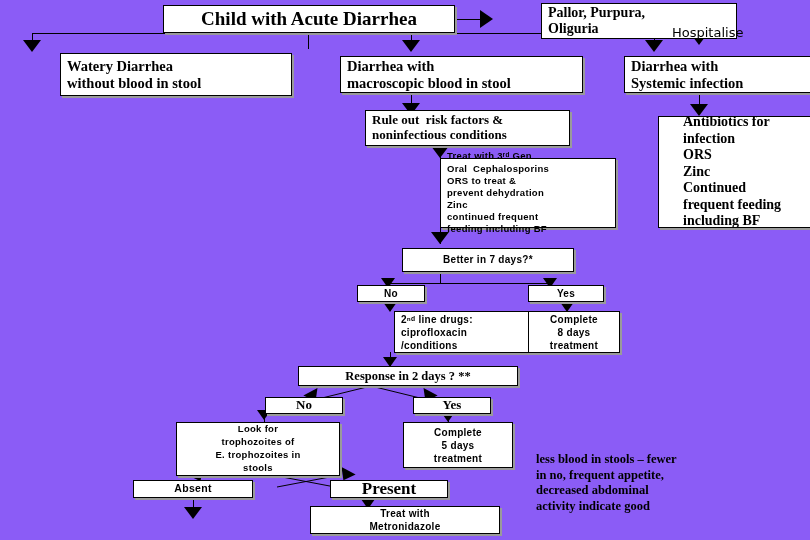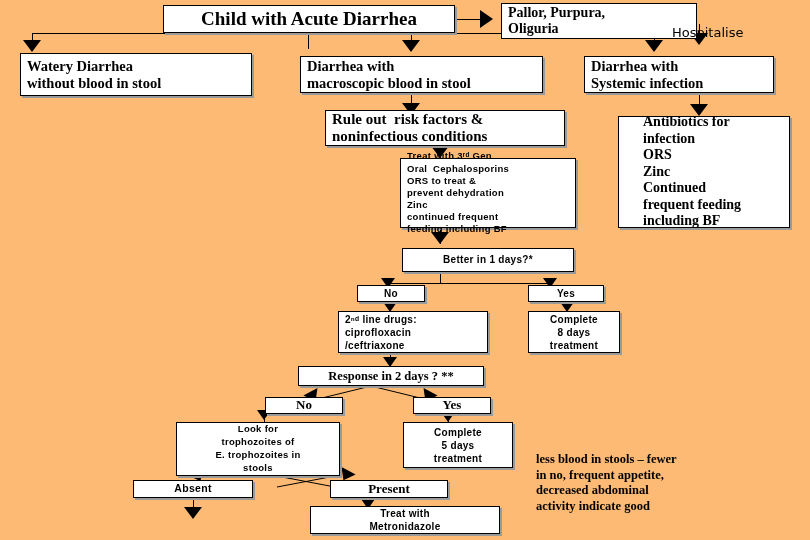--- a/index.html
+++ b/index.html
@@ -4,21 +4,21 @@
 <style>
   html, body {
     margin: 0;
     padding: 0;
     background: #ffffff;
   }
   #canvas {
     position: relative;
     width: 810px;
     height: 540px;
-    background: #fdba74;
+    background: #8b5cf6;
     overflow: hidden;
     font-family: "Liberation Serif", serif;
   }
   .node {
     position: absolute;
     box-sizing: border-box;
     background: #ffffff;
     border: 1px solid #000000;
     color: #000000;
     display: flex;
@@ -35,21 +35,21 @@
   }
   
   .sans-b {
     font-family: Liberation Sans, sans-serif;
     font-weight: bold;
     letter-spacing: 0.3px;
   }
   .shadow {
     box-shadow: 2px 2px 0 0 #9a9a9a;
   }
-  .left { align-items: flex-start; padding-left: 6px; }
+  .left { align-items: flex-start; padding-left: 6px; margin-left: 40px; }
   .center { align-items: center; text-align: center; }
 
   
   .ln-h, .ln-v {
     position: absolute;
     background: #000000;
   }
   .ln-h { height: 1px; }
   .ln-v { width: 1px; }
 
@@ -199,21 +199,21 @@
   <div class="node left serif-b shadow" style="left:300px; top:56px; width:243px; height:37px; font-size:14.5px;">
     <span class="ln">Diarrhea with</span>
     <span class="ln">macroscopic blood in stool</span>
   </div>
 
   <div class="node left serif-b shadow" style="left:584px; top:56px; width:190px; height:37px; font-size:14.5px;">
     <span class="ln">Diarrhea with</span>
     <span class="ln">Systemic infection</span>
   </div>
 
-  <div class="node left serif-b shadow" style="left:325px; top:110px; width:240px; height:36px; font-size:15px;">
+  <div class="node left serif-b shadow" style="left:325px; top:110px; width:205px; height:36px; font-size:13px;">
     <span class="ln">Rule out  risk factors &amp;</span>
     <span class="ln">noninfectious conditions</span>
   </div>
 
   <div class="node left sans-b shadow" style="left:400px; top:158px; width:176px; height:70px; font-size:9.5px; line-height:1.28;">
     <span class="ln">Treat with 3ʳᵈ Gen</span>
     <span class="ln">Oral  Cephalosporins</span>
     <span class="ln">ORS to treat &amp;</span>
     <span class="ln">prevent dehydration</span>
     <span class="ln">Zinc</span>
@@ -225,44 +225,44 @@
     <span class="ln">Antibiotics for</span>
     <span class="ln">infection</span>
     <span class="ln">ORS</span>
     <span class="ln">Zinc</span>
     <span class="ln">Continued</span>
     <span class="ln">frequent feeding</span>
     <span class="ln">including BF</span>
   </div>
 
   <div class="node center sans-b shadow" style="left:402px; top:248px; width:172px; height:24px; font-size:10px;">
-    <span class="ln">Better in 1 days?*</span>
+    <span class="ln">Better in 7 days?*</span>
   </div>
 
   <div class="node center sans-b shadow" style="left:357px; top:285px; width:68px; height:17px; font-size:10px;">
     <span class="ln">No</span>
   </div>
 
   <div class="node center sans-b shadow" style="left:528px; top:285px; width:76px; height:17px; font-size:10px;">
     <span class="ln">Yes</span>
   </div>
 
-  <div class="node left sans-b shadow" style="left:338px; top:311px; width:150px; height:42px; font-size:10px; line-height:1.3;">
+  <div class="node left sans-b shadow" style="left:354px; top:311px; width:150px; height:42px; font-size:10px; line-height:1.3;">
     <span class="ln">2ⁿᵈ line drugs:</span>
     <span class="ln">ciprofloxacin</span>
-    <span class="ln">/ceftriaxone</span>
+    <span class="ln">/conditions</span>
   </div>
 
   <div class="node center sans-b shadow" style="left:528px; top:311px; width:92px; height:42px; font-size:10px; line-height:1.3;">
     <span class="ln">Complete</span>
     <span class="ln">8 days</span>
     <span class="ln">treatment</span>
   </div>
 
-  <div class="node center serif-b shadow" style="left:298px; top:366px; width:186px; height:20px; font-size:12.5px;">
+  <div class="node center serif-b shadow" style="left:298px; top:366px; width:220px; height:20px; font-size:12.5px;">
     <span class="ln">Response in 2 days ? **</span>
   </div>
 
   <div class="node center serif-b shadow" style="left:265px; top:397px; width:78px; height:17px; font-size:13px;">
     <span class="ln">No</span>
   </div>
 
   <div class="node center serif-b shadow" style="left:413px; top:397px; width:78px; height:17px; font-size:13px;">
     <span class="ln">Yes</span>
   </div>
@@ -277,21 +277,21 @@
   <div class="node center sans-b shadow" style="left:403px; top:422px; width:110px; height:46px; font-size:10px; line-height:1.3;">
     <span class="ln">Complete</span>
     <span class="ln">5 days</span>
     <span class="ln">treatment</span>
   </div>
 
   <div class="node center sans-b shadow" style="left:133px; top:480px; width:120px; height:18px; font-size:10.5px;">
     <span class="ln">Absent</span>
   </div>
 
-  <div class="node center serif-b shadow" style="left:330px; top:480px; width:118px; height:18px; font-size:13px;">
+  <div class="node center serif-b shadow" style="left:330px; top:480px; width:118px; height:18px; font-size:17px;">
     <span class="ln">Present</span>
   </div>
 
   <div class="node center sans-b shadow" style="left:310px; top:506px; width:190px; height:28px; font-size:10px; line-height:1.3;">
     <span class="ln">Treat with</span>
     <span class="ln">Metronidazole</span>
   </div>
 
   <div class="footnote" style="left:536px; top:452px; width:250px; font-size:12.5px;">
     <span class="ln">less blood in stools – fewer</span>

